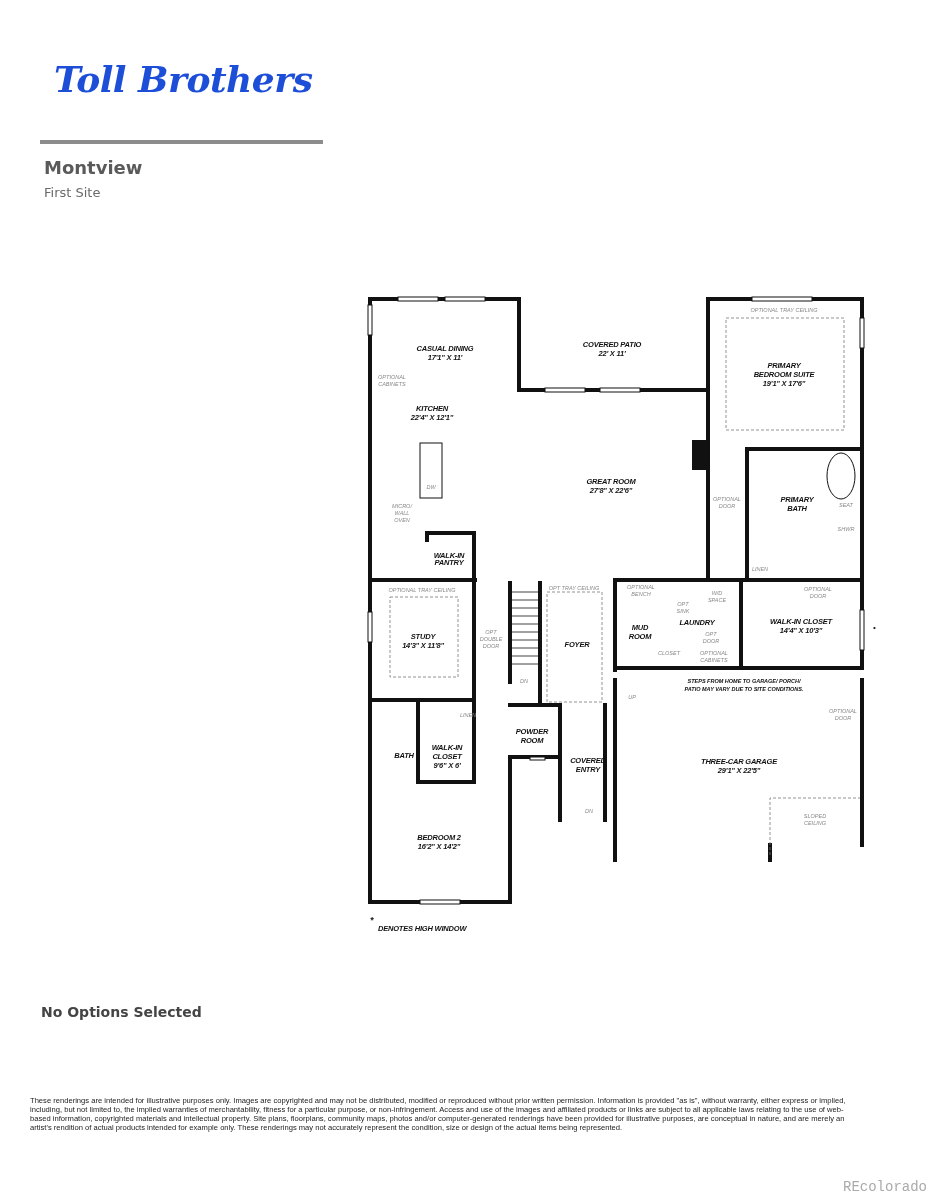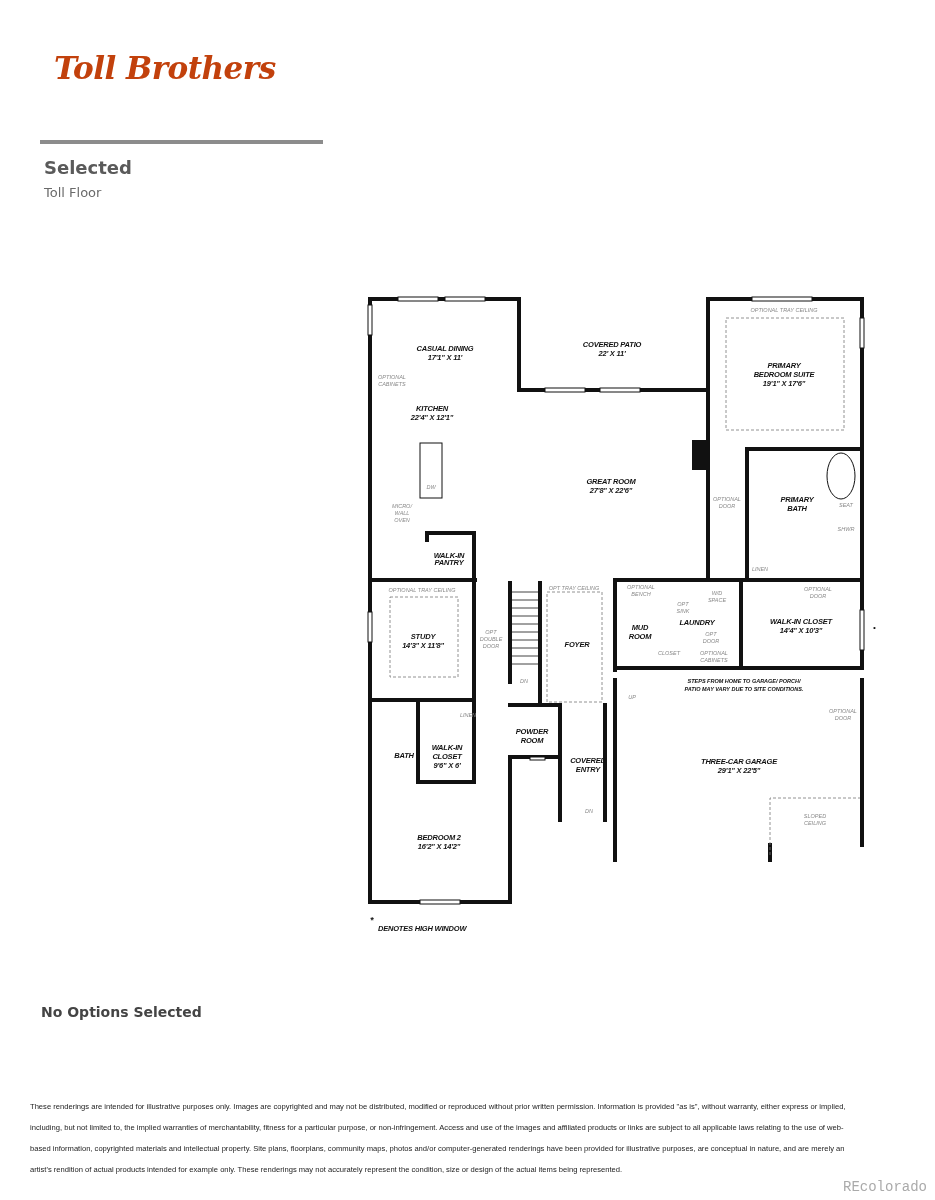--- a/index.html
+++ b/index.html
@@ -1,35 +1,35 @@
 <!DOCTYPE html>
 <html><head>
   <meta charset="utf-8">
   <style>
     html, body { margin:0; padding:0; background:#ffffff; }
     body { width:935px; height:1200px; position:relative; overflow:hidden; font-family:"Liberation Sans", sans-serif; }
-    .logo { position:absolute; left:54px; top:50px; font-family:"DejaVu Serif", serif; font-style:italic; font-weight:bold; font-size:31px; color:#c2410c; letter-spacing:-0.5px; }
+    .logo { position:absolute; left:54px; top:58px; font-family:"DejaVu Serif", serif; font-style:italic; font-weight:bold; font-size:36px; color:#1d4ed8; letter-spacing:-0.5px; }
     .rule { position:absolute; left:40px; top:140px; width:283px; height:4px; background:#8c8c8c; }
     .model { position:absolute; left:44px; top:157px; font-size:18px; font-weight:bold; color:#5a5a5a; font-family:"DejaVu Sans", sans-serif; }
     .floor { position:absolute; left:44px; top:185px; font-size:13px; color:#6a6a6a; font-family:"DejaVu Sans", sans-serif; }
     .plan { position:absolute; left:360px; top:290px; width:520px; height:660px;font-style:italic; }
     .plan svg { width:100%; height:100%; }
     .lbl { font-family:"Liberation Sans", sans-serif; font-weight:bold; font-size:7.5px; fill:#111; text-anchor:middle; letter-spacing:-0.2px; }
     .opt { font-family:"Liberation Sans", sans-serif; font-size:5.5px; fill:#8a8a8a; text-anchor:middle; }
     .nos { position:absolute; left:41px; top:1004px; font-size:14px; font-weight:bold; color:#444; font-family:"DejaVu Sans", sans-serif; }
-    .disc { position:absolute; left:30px; top:1096px; width:820px; font-size:7.6px; line-height:21px; color:#222; font-family:"Liberation Sans", sans-serif; }
+    .disc { position:absolute; left:30px; top:1096px; width:820px; font-size:7.6px; line-height:9px; color:#222; font-family:"Liberation Sans", sans-serif; }
     .wm { position:absolute; right:8px; bottom:5px; font-size:14px; color:#aaaaaa; font-family:Liberation Mono, monospace; }
   </style>
 </head>
 <body>
 
 <div class="logo">Toll Brothers</div>
 <div class="rule"></div>
-<div class="model">Selected</div>
-<div class="floor">Toll Floor</div>
+<div class="model">Montview</div>
+<div class="floor">First Site</div>
 
 <div class="plan">
   <svg viewBox="360 290 520 660" xmlns="http://www.w3.org/2000/svg">
     <g fill="none" stroke="#111" stroke-width="4" stroke-linecap="square">
 
       <line x1="370" y1="299" x2="519" y2="299"></line>
       <line x1="519" y1="299" x2="519" y2="390"></line>
       <line x1="708" y1="299" x2="862" y2="299"></line>
       <line x1="708" y1="299" x2="708" y2="580"></line>
       <line x1="519" y1="390" x2="708" y2="390"></line>

